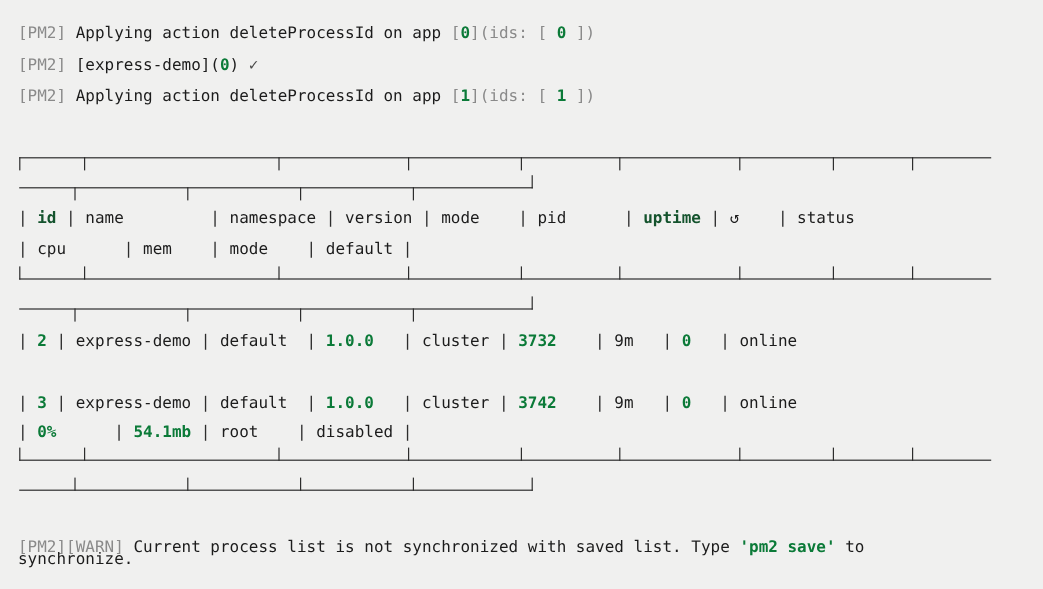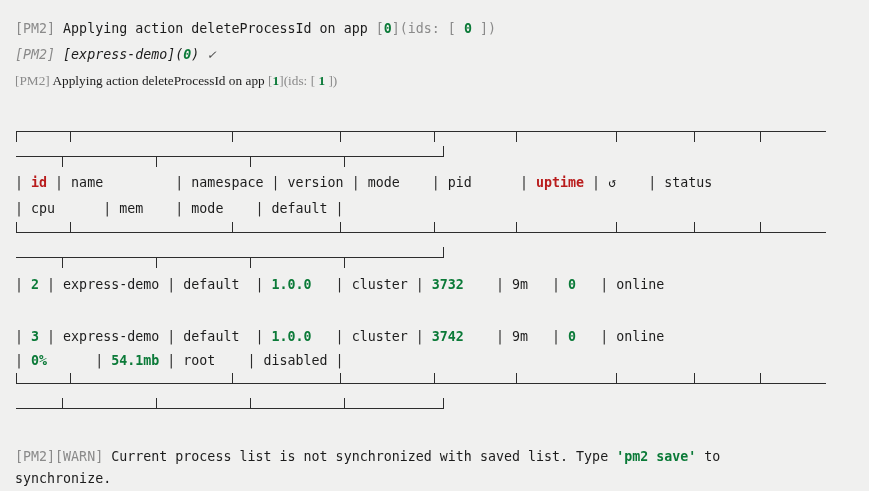--- a/index.html
+++ b/index.html
@@ -32,21 +32,21 @@
     white-space: pre;
     letter-spacing: 0.01px;
     height: 26px;
     line-height: 26px;
   }
 
   
   .c-default { color: #1c1c1c; text-align: center; }
   .c-grey    { color: #8a8a8a; }
   .c-green   { color: #0b7a38; font-weight: bold; }
-  .c-crimson { color: #b91c1c; }
+  .c-crimson { color: #14532d; }
   .c-dim     { color: #4a4a4a; }
   .c-bold    { font-weight: bold; }
 
   
   .rule {
     position: absolute;
     height: 1px;
     background: #2d2d2d;
   }
   .tick {
@@ -57,23 +57,23 @@
 
   .pipe { color: #2d2d2d; }
 </style>
 </head>
 <body>
 
 <div id="terminal">
 
   <div class="line" style="top:16px;"><span class="c-grey">[PM2]</span><span class="c-default"> Applying action deleteProcessId on app </span><span class="c-grey">[</span><span class="c-green">0</span><span class="c-grey">](ids: [ </span><span class="c-green">0</span><span class="c-grey"> ])</span></div>
 
-  <div class="line" style="top:42px;font-style:italic;"><span class="c-grey">[PM2]</span><span class="c-default"> [express-demo](</span><span class="c-green">0</span><span class="c-default">) </span><span class="c-dim">✓</span></div>
+  <div class="line" style="top:42px;"><span class="c-grey">[PM2]</span><span class="c-default"> [express-demo](</span><span class="c-green">0</span><span class="c-default">) </span><span class="c-dim">✓</span></div>
 
-  <div class="line" style="top:68px;font-family:Liberation Serif, serif;"><span class="c-grey">[PM2]</span><span class="c-default"> Applying action deleteProcessId on app </span><span class="c-grey">[</span><span class="c-green">1</span><span class="c-grey">](ids: [ </span><span class="c-green">1</span><span class="c-grey"> ])</span></div>
+  <div class="line" style="top:68px;"><span class="c-grey">[PM2]</span><span class="c-default"> Applying action deleteProcessId on app </span><span class="c-grey">[</span><span class="c-green">1</span><span class="c-grey">](ids: [ </span><span class="c-green">1</span><span class="c-grey"> ])</span></div>
 
 
   <div>
 
     <div class="rule" style="left:16px; top:131px; width:810px;"></div>
     <div class="tick" style="left:16px;  top:131px; height:11px;"></div>
     <div class="tick" style="left:70px;  top:131px; height:11px;"></div>
     <div class="tick" style="left:232px; top:131px; height:11px;"></div>
     <div class="tick" style="left:340px; top:131px; height:11px;"></div>
     <div class="tick" style="left:434px; top:131px; height:11px;"></div>
@@ -136,15 +136,15 @@
     <div class="rule" style="left:16px; top:408px; width:428px;"></div>
     <div class="tick" style="left:62px;  top:398px; height:11px;"></div>
     <div class="tick" style="left:156px; top:398px; height:11px;"></div>
     <div class="tick" style="left:250px; top:398px; height:11px;"></div>
     <div class="tick" style="left:344px; top:398px; height:11px;"></div>
     <div class="tick" style="left:443px; top:398px; height:11px;"></div>
   </div>
 
   <div class="line" style="top:444px;"><span class="c-grey">[PM2]</span><span class="c-grey">[WARN]</span><span class="c-default"> Current process list is not synchronized with saved list. Type </span><span class="c-green">'pm2 save'</span><span class="c-default"> to</span></div>
 
-  <div class="line" style="top:454px;margin-top:12px;"><span class="c-default">synchronize.</span></div>
+  <div class="line" style="top:454px;"><span class="c-default">synchronize.</span></div>
 
 </div>
 
 </body></html>

